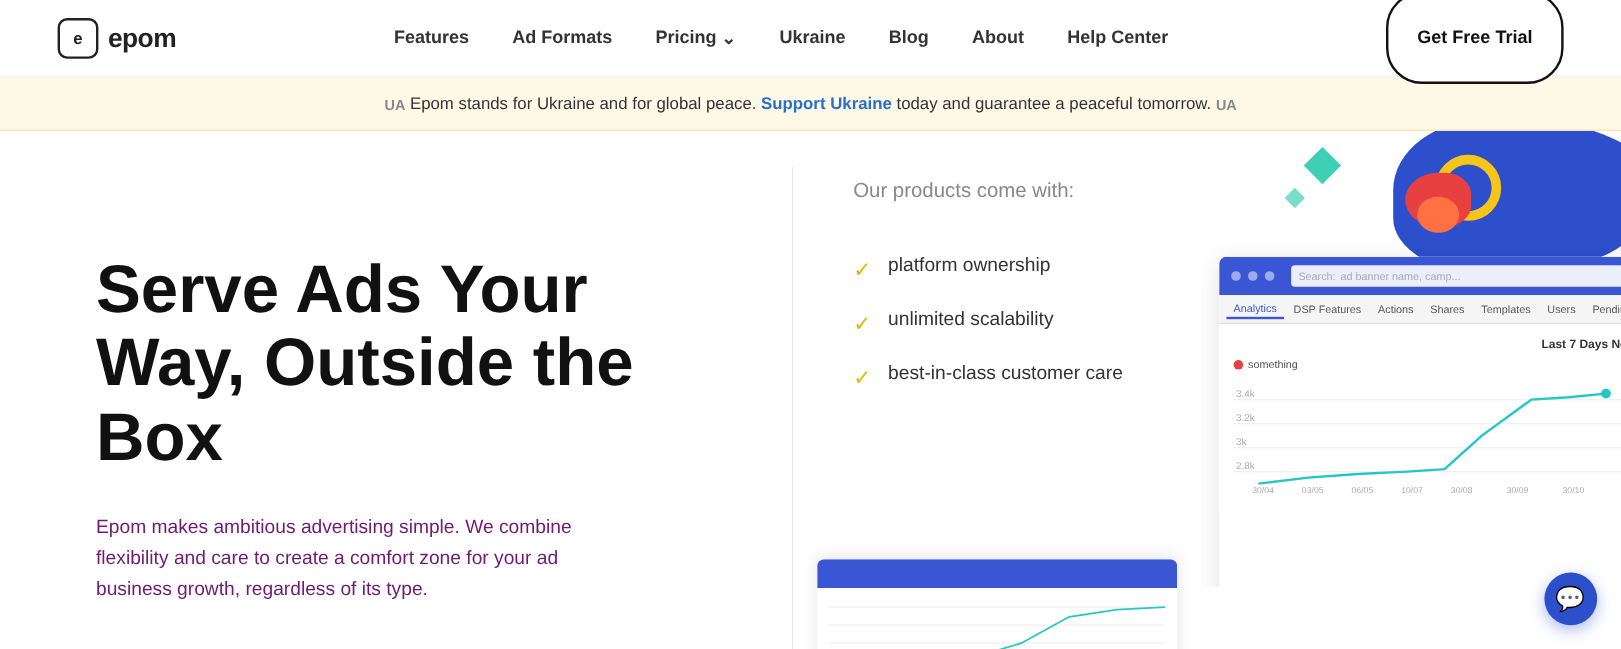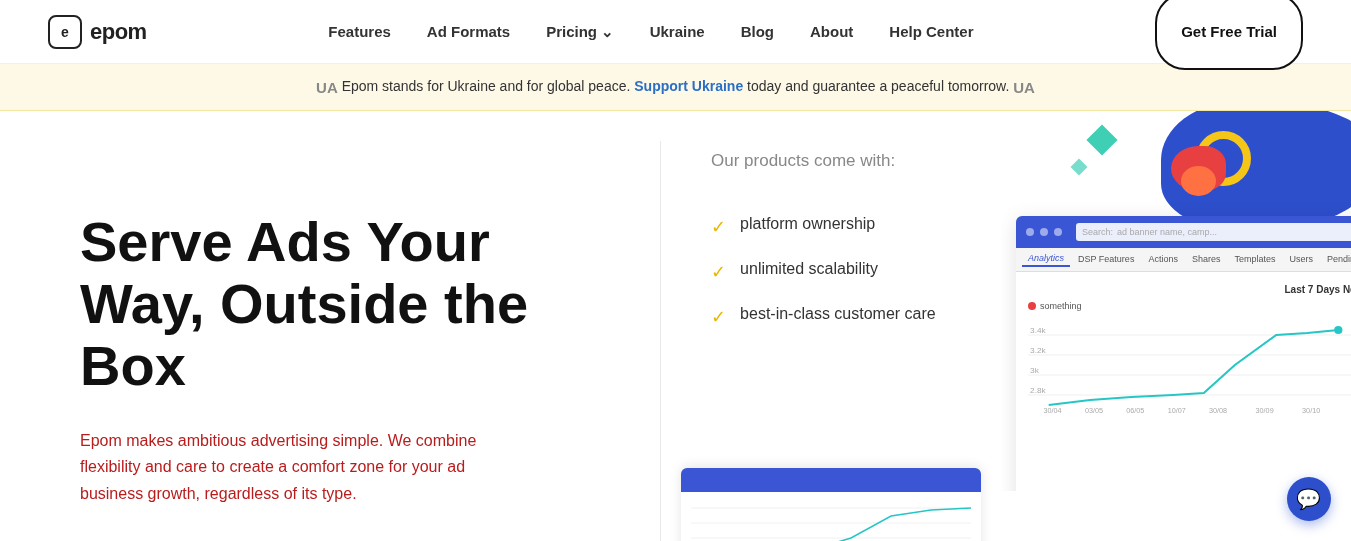--- a/index.html
+++ b/index.html
@@ -22,38 +22,38 @@
     .nav-cta {
       padding: 28px 24px; border: 2px solid #111; border-radius: 30px;
       background: #fff; font-size: 15px; font-weight: 600; color: #111; cursor: pointer;
     }
 
     
     .banner {
       background: #fef9e7; text-align: center; padding: 14px 20px;
       font-size: 14px; color: #333; border-bottom: 1px solid #f5e6a0;
     }
-    .banner .ua-tag { font-size: 15px; font-weight: 700; vertical-align: middle; color: #888; }
+    .banner .ua-tag { font-size: 12px; font-weight: 700; vertical-align: middle; color: #888; }
     .banner a { color: #2a6fc5; text-decoration: none; font-weight: 600; }
 
     
     .main {
       display: flex; align-items: stretch; min-height: 477px; position: relative; overflow: hidden;
     }
 
     
     .left-section {
       flex: 0 0 660px; padding: 60px 60px 40px 80px;
       display: flex; flex-direction: column; justify-content: center;
     }
     .hero-title {
       font-size: 56px; font-weight: 700; line-height: 1.1; color: #111; margin-bottom: 32px;
     }
     .hero-desc {
-      font-size: 16px; color: #b91c1c; line-height: 1.65; max-width: 420px;
+      font-size: 16px; color: #701a75; line-height: 1.65; max-width: 420px;
     }
 
     
     .divider-line {
       width: 1px; background: #e8e8e8; align-self: stretch; margin: 30px 0;
     }
 
     
     .right-section {
       flex: 1; padding: 40px 40px 0 50px; display: flex; flex-direction: column;
@@ -125,21 +125,21 @@
       height: 18px; margin: 0 8px; display: flex; align-items: center;
       padding: 0 6px; font-size: 10px; color: #999; overflow: hidden;
     }
     .browser-tabs {
       background: #f5f5f5; display: flex; align-items: center;
       padding: 0 6px; height: 24px; gap: 2px; overflow: hidden; border-bottom: 1px solid #ddd;
     }
     .browser-tab {
       font-size: 9px; color: #555; padding: 2px 6px; white-space: nowrap; cursor: pointer;
     }
-    .browser-tab.active { color: #3a56d4; border-bottom: 2px solid #3a56d4; font-style: italic; }
+    .browser-tab.active { color: #3a56d4; border-bottom: 2px solid #3a56d4; }
     .browser-content { background: #fff; padding: 8px; }
     .chart-area {
       background: #fff; padding: 4px; font-size: 9px; color: #666;
     }
     .chart-title { font-size: 10px; font-weight: 600; color: #333; margin-bottom: 6px; text-align: right; }
     .chart-legend { display: flex; align-items: center; gap: 4px; font-size: 9px; color: #555; margin-bottom: 4px; }
     .legend-dot { width: 8px; height: 8px; border-radius: 50%; background: #e84040; }
 
     
     .chart-svg { width: 100%; height: 100px; }

